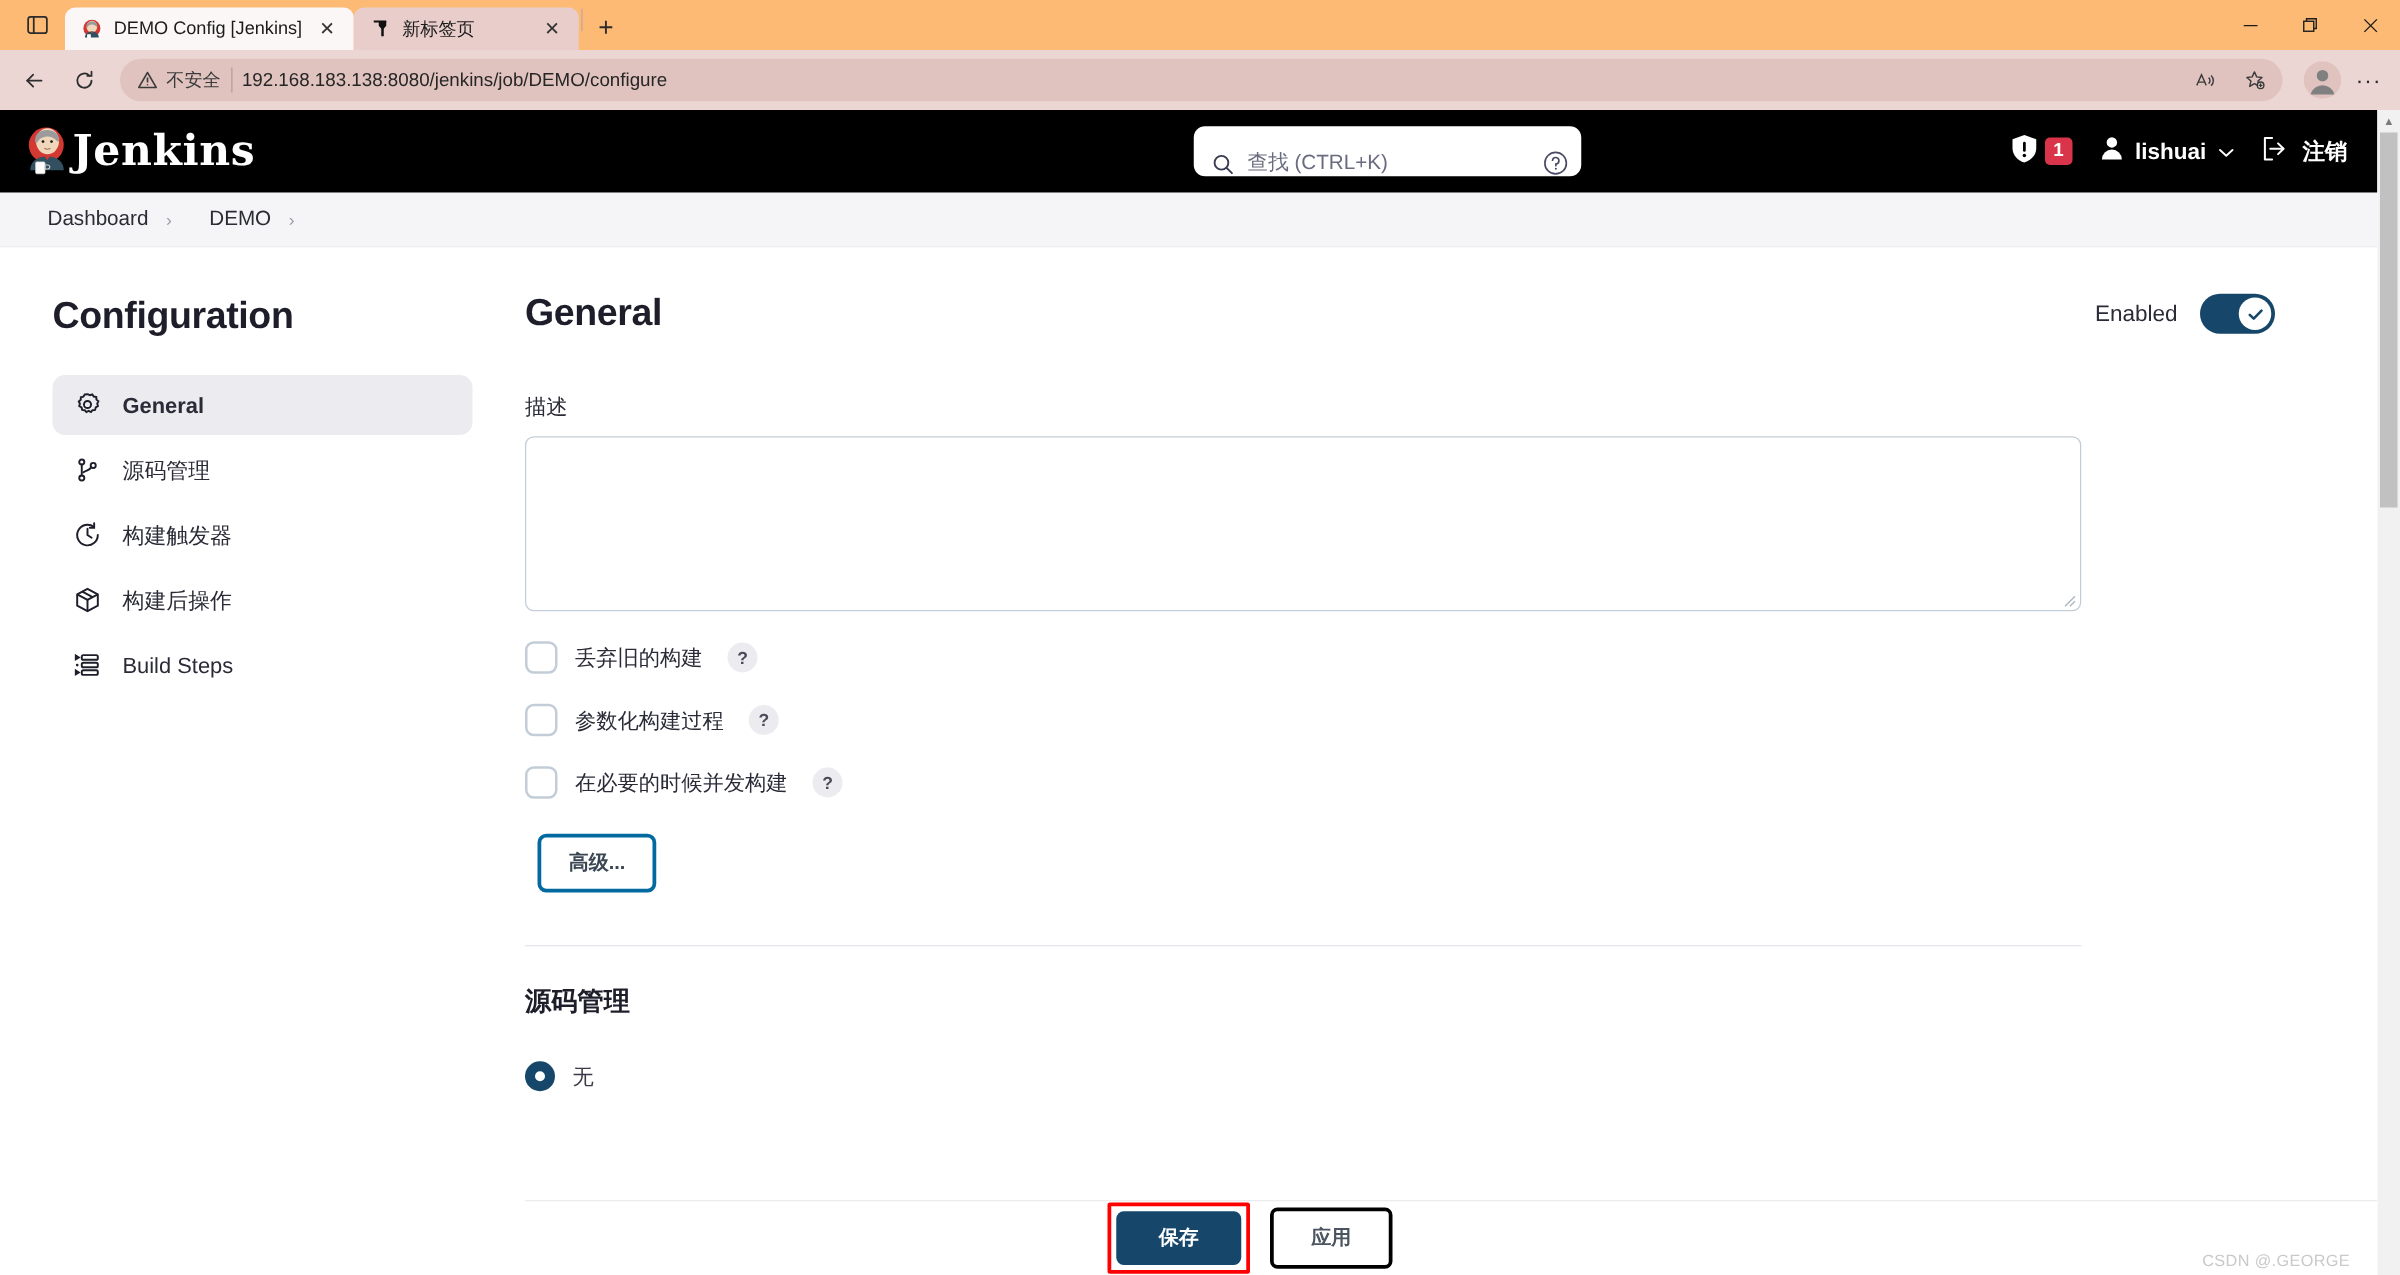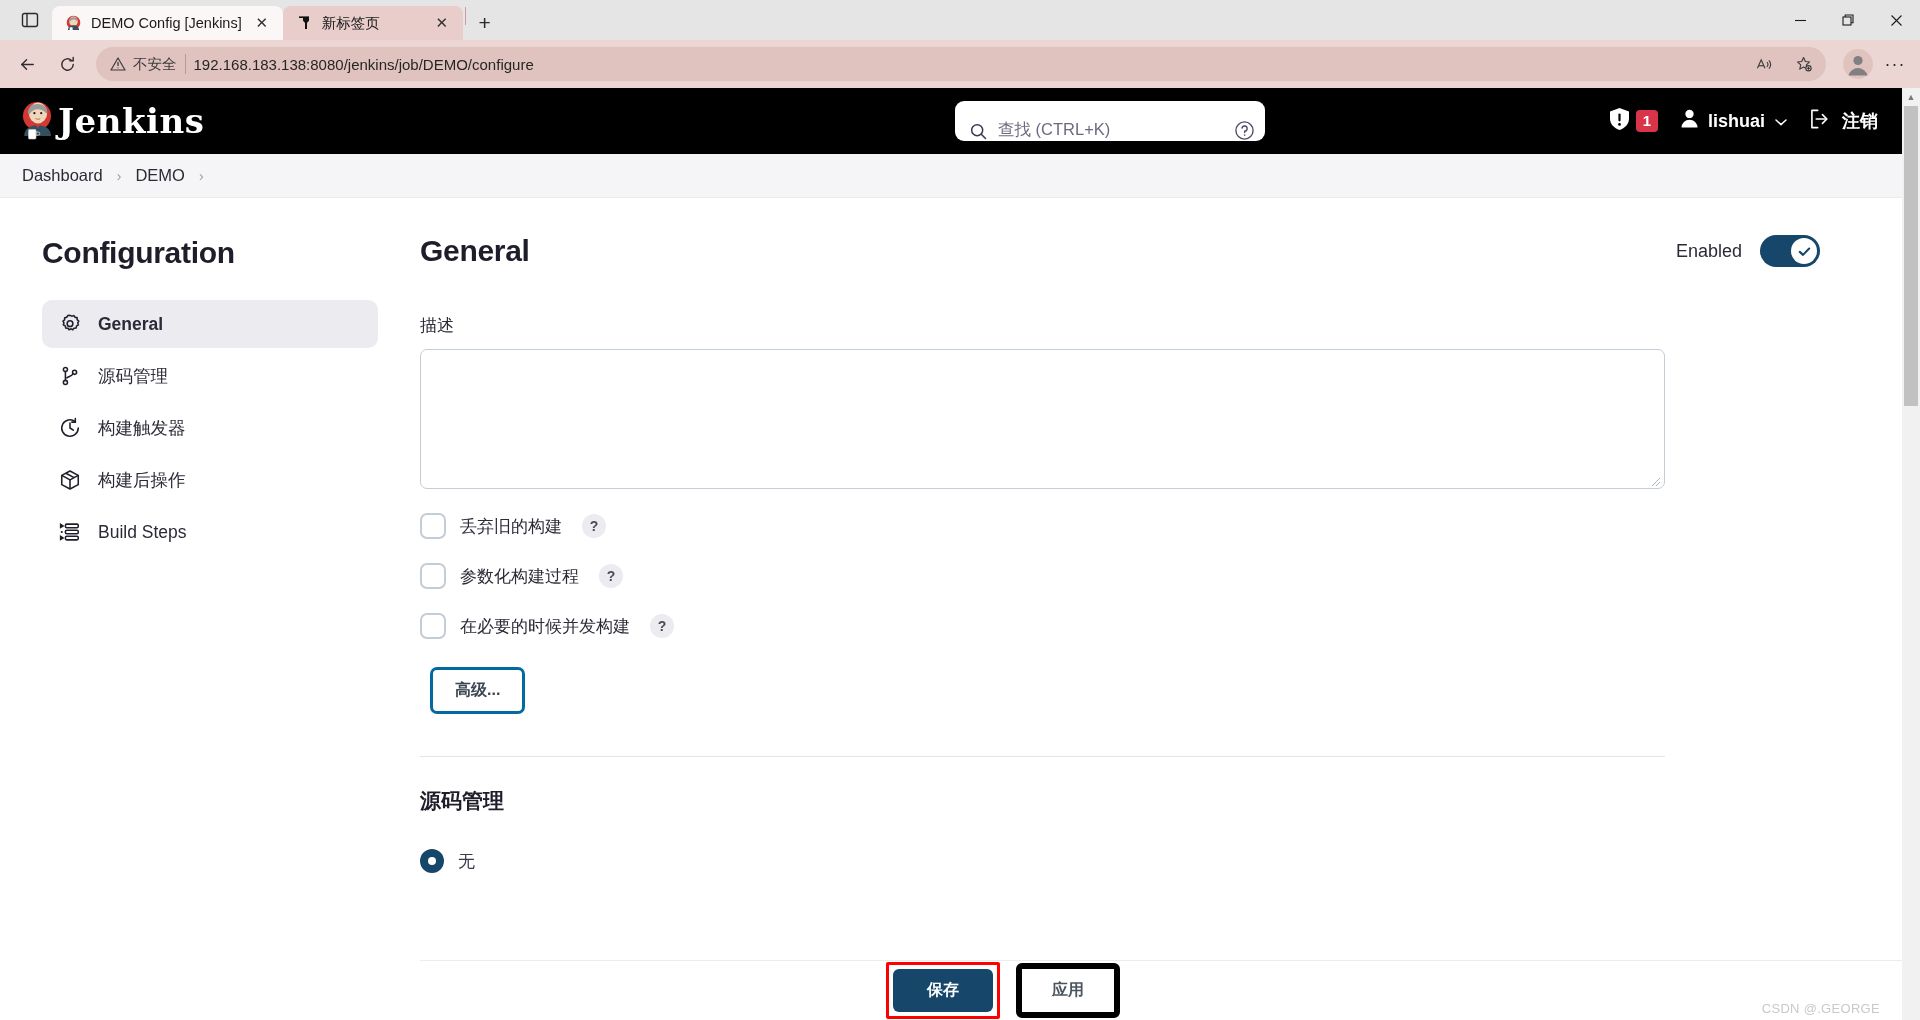--- a/index.html
+++ b/index.html
@@ -7,21 +7,21 @@
     width: 1920px; height: 1020px;
     overflow: hidden;
     font-family: "Liberation Sans", sans-serif;
     background: #fff;
   }
 
   
   .browser { width: 1920px; height: 1020px; display: flex; flex-direction: column; background:#e3c4c0; }
 
   .tabstrip {
-    height: 40px; background: #e5e5e5; display: flex; align-items: flex-end;
+    height: 40px; background: #fdba74; display: flex; align-items: flex-end;
     padding-left: 8px; position: relative; flex: none;
   }
   .win-icon-btn {
     width: 44px; height: 40px; display:flex; align-items:center; justify-content:center;
     color:#2b2b2b;
   }
   .tab {
     height: 34px; border-radius: 8px 8px 0 0; display: flex; align-items: center;
     padding: 0 10px 0 12px; gap: 9px; font-size: 14.5px; color: #1b1b1b;
     min-width: 180px; max-width: 300px; position: relative;
@@ -76,21 +76,21 @@
   .jk-alert { display:flex; align-items:center; gap:6px; margin-right: 22px; }
   .jk-badge { background:#d9344a; color:#fff; font-size:15px; font-weight:700; border-radius:4px; padding:1px 7px; line-height:20px;}
   .jk-user { display:flex; align-items:center; gap:9px; color:#fff; font-size:18px; font-weight:600; margin-right:22px;}
   .jk-logout { display:flex; align-items:center; gap:9px; color:#fff; font-size:18px; font-weight:600;}
 
   
   .breadcrumb {
     height: 44px; background: #f5f5f7; display:flex; align-items:center;
     padding-left: 22px; gap: 14px; border-bottom: 1px solid #ececef;
   }
-  .crumb { font-size: 16.5px; color: #2b2b35; }
+  .crumb { font-size: 16.5px; color: #2b2b35; margin-left: 16px; }
   .crumb-sep { color:#9b9ba6; font-size:14px; }
 
   
   .jk-body { display:flex; height: calc(100% - 110px); background:#fff; }
   .jk-side { width: 420px; flex:none; padding: 38px 0 0 42px; }
   .side-title { font-size: 30px; font-weight: 700; color:#1e1e2a; letter-spacing:-0.3px; margin-bottom: 30px;}
   .side-nav { display:flex; flex-direction:column; gap: 4px; padding-right: 42px; }
   .side-item {
     display:flex; align-items:center; gap: 16px; height: 48px;
     padding: 0 16px; border-radius: 10px; color:#2b2b38; font-size:17.5px;
@@ -147,21 +147,21 @@
     background: #fff; border-top: 1px solid #ececed;
     display:flex; align-items:center; padding-left: 466px; gap: 16px;
   }
   .save-highlight { border: 3px solid #ff0000; padding: 4px; border-radius: 2px; display:inline-flex; }
   .btn-save {
     background:#16476b; color:#fff; font-size:16px; font-weight:700;
     padding: 11px 34px; border-radius: 6px; border:none;
   }
   .btn-apply {
     background:#fff; color:#4a5560; font-size:16px; font-weight:700;
-    padding: 11px 30px; border-radius: 6px; border:6px solid #000000;
+    padding: 11px 30px; border-radius: 6px; border:3px solid #000000;
   }
 
   
   .scrollbar { width: 18px; background:#f1f1f1; flex:none; position:relative; }
   .sb-arrow { height:18px; display:flex; align-items:center; justify-content:center; color:#7a7a7a; font-size:9px;}
   .sb-thumb { position:absolute; top:18px; left:2px; width:14px; height:300px; background:#c1c1c1; border-radius:0; }
 
   .watermark {
     position:absolute; right: 22px; bottom: 4px; font-size: 13px; color:#c9c9c9;
     font-family: "Liberation Sans", sans-serif; letter-spacing:0.3px;

